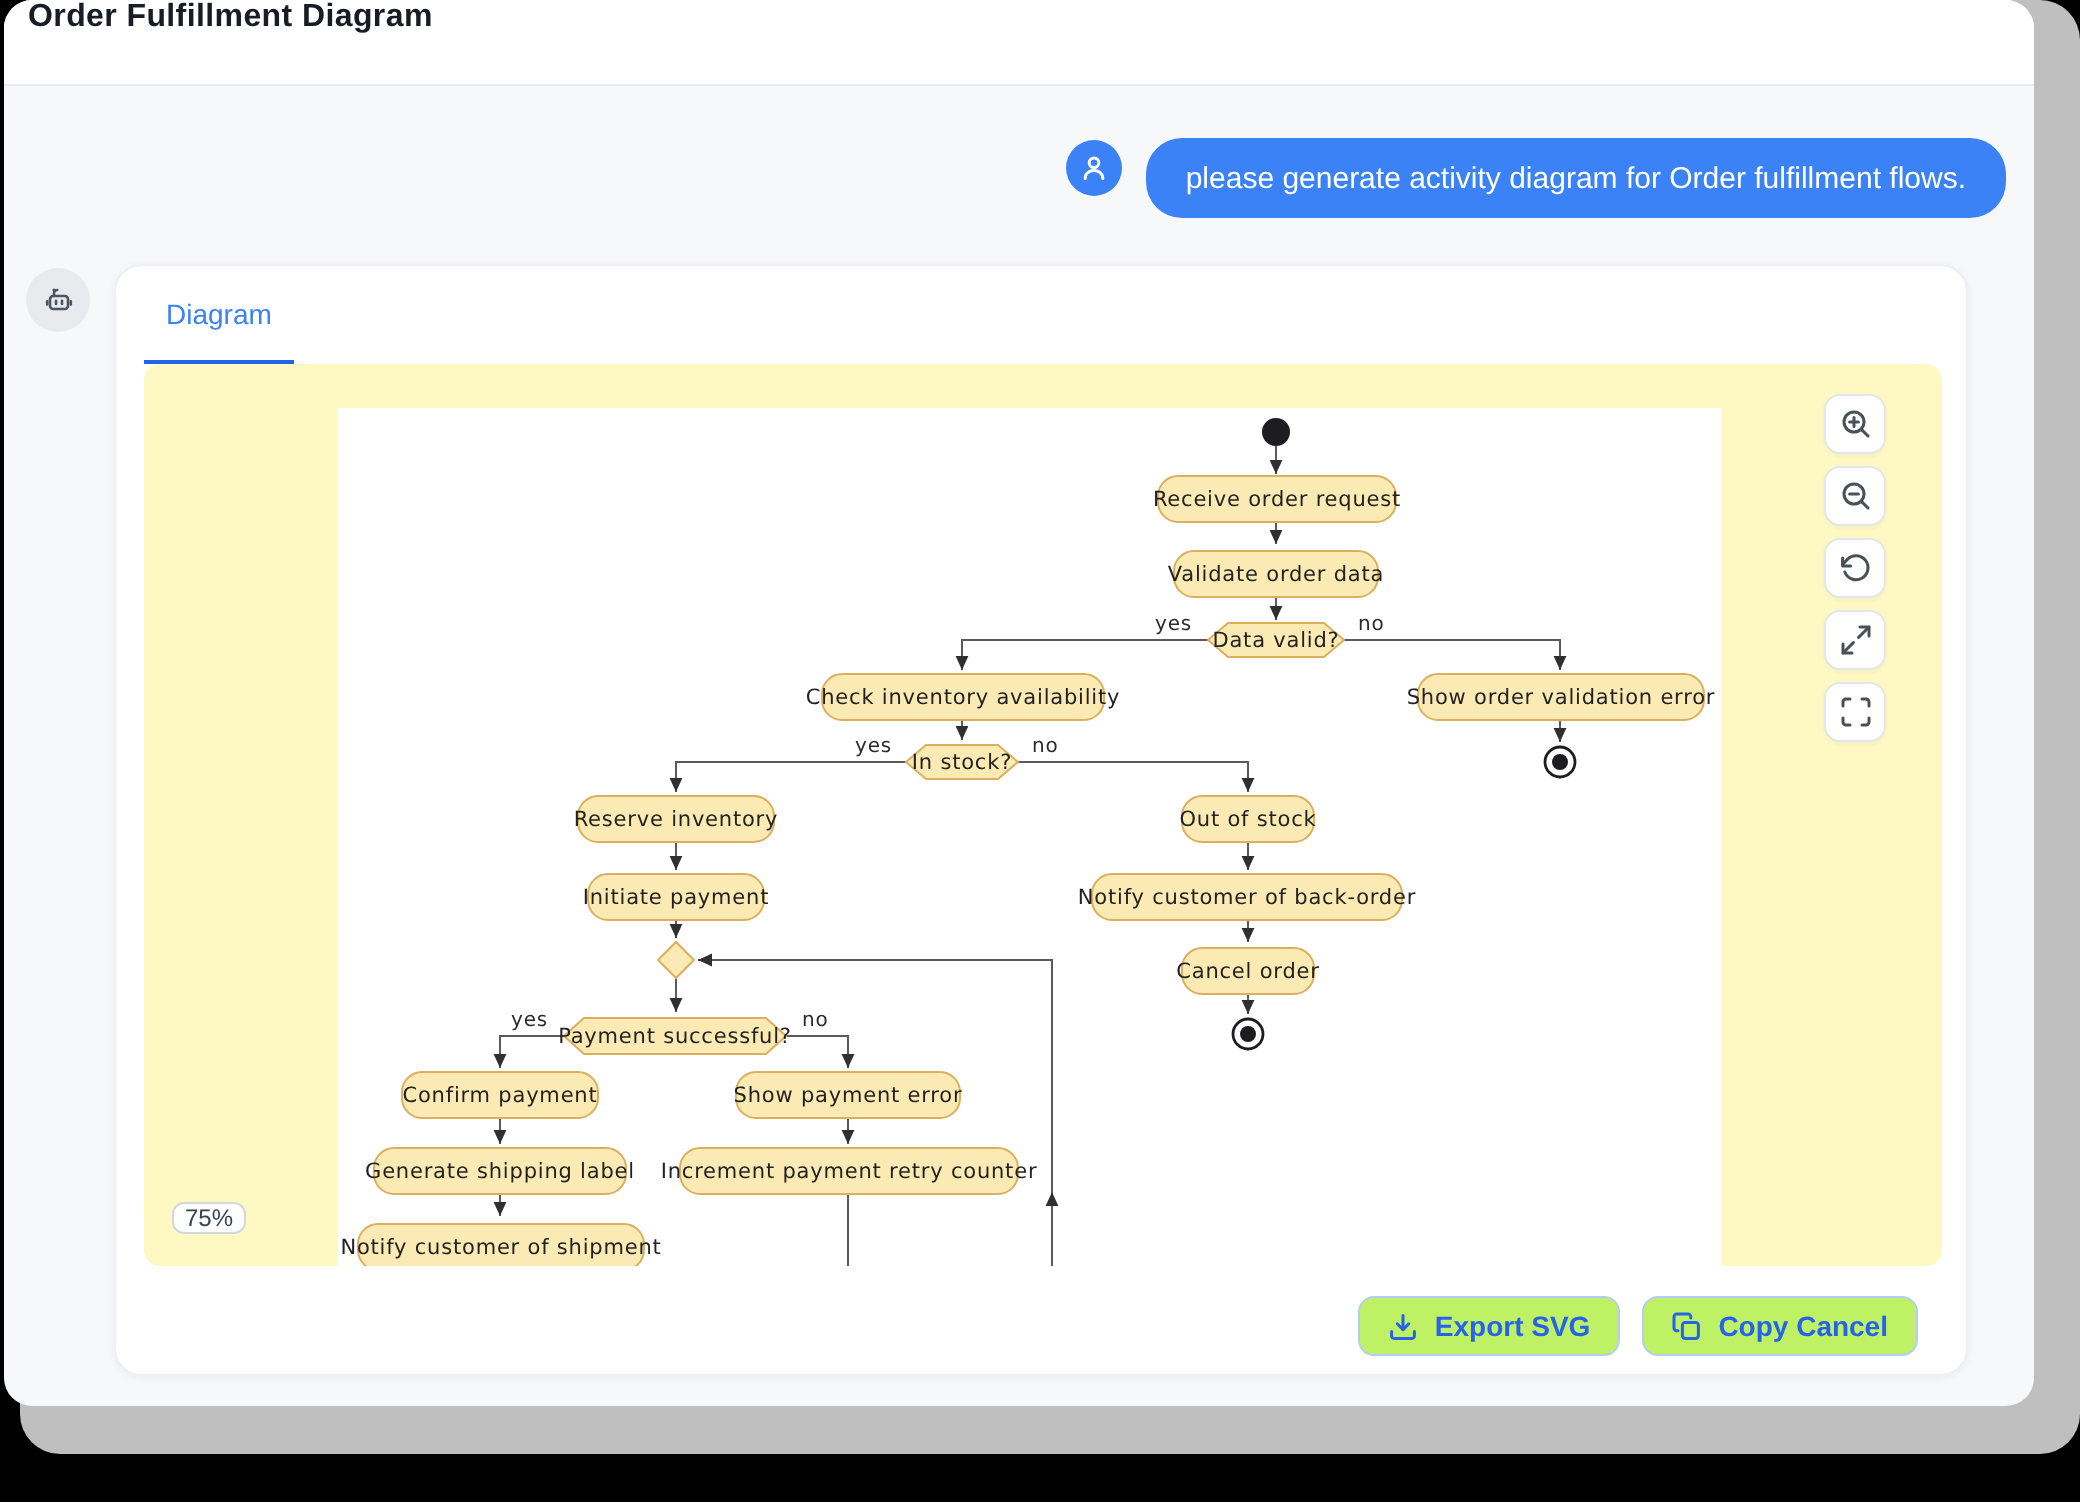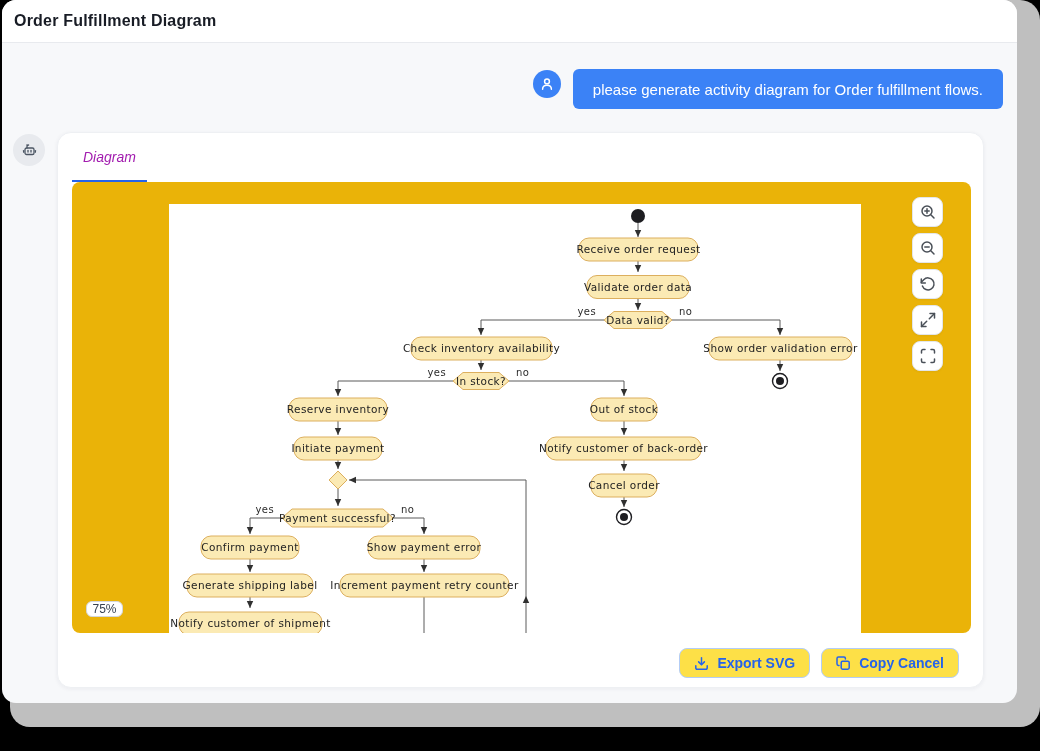--- a/index.html
+++ b/index.html
@@ -13,75 +13,75 @@
     position:absolute; left:10px; top:0; right:0; bottom:24px;
     background:#bfbfbf; border-radius:20px;
   }
   .window {
     position:absolute; left:2px; top:0; width:1015px; height:703px;
     background:#f7f8fa; border-radius:14px; overflow:hidden;
   }
   .app-header {
     position:absolute; left:0; top:0; right:0; height:43px;
     background:#fff; border-bottom:1px solid #e8eaee;
-    display:flex; align-items:center; padding-left:12px;
+    display:flex; align-items:flex-start; padding-left:12px;
   }
   .app-title { font-size:16px; font-weight:700; color:#181c25; letter-spacing:0.2px; }
 
   
   .chat-row { position:absolute; top:69px; right:14px; display:flex; align-items:flex-start; gap:12px; }
   .user-avatar {
     width:28px; height:28px; border-radius:50%; background:#3b82f6; flex:none;
     display:flex; align-items:center; justify-content:center; margin-top:1px;
   }
   .chat-bubble {
-    background:#3b82f6; color:#fff; height:40px; border-radius:6px;
+    background:#3b82f6; color:#fff; height:40px; border-radius:18px;
     display:flex; align-items:center; padding:0 20px; font-size:15px;
   }
   .bot-avatar {
     position:absolute; left:11px; top:134px; width:32px; height:32px; border-radius:50%;
     background:#e8eaee; display:flex; align-items:center; justify-content:center;
   }
 
   
   .card {
     position:absolute; left:55px; top:132px; width:927px; height:556px;
     background:#fff; border:1px solid #eef0f3; border-radius:14px;
     box-shadow:0 1px 4px rgba(30,40,60,0.06);
   }
   .tabs { position:absolute; left:14px; top:0; height:49px; display:flex; column-gap:6px; }
   .tab {
     padding:0 11px; display:flex; align-items:center; font-size:14px; font-weight:500;
     color:#4b5563; cursor:pointer; border-bottom:2px solid transparent;
   }
-  .tab.active { color:#a21caf; border-bottom-color:#2563eb;font-style:italic; }
+  .tab.active { color:#3b82f6; border-bottom-color:#2563eb; }
 
   .viewport {
     position:absolute; left:14px; top:49px; width:899px; height:451px;
-    background:#eab308; border-radius:8px; overflow:hidden;
+    background:#fef9c3; border-radius:8px; overflow:hidden;
   }
   .canvas {
     position:absolute; left:97px; top:22px; width:692px; height:429px; background:#fff;
   }
   .controls { position:absolute; top:15px; right:28px; display:flex; flex-direction:column; gap:6px; }
   .ctrl-btn {
     width:31px; height:30px; background:#fff; border:1px solid #e3e6ea; border-radius:8px;
     display:flex; align-items:center; justify-content:center; cursor:pointer;
     box-shadow:0 1px 2px rgba(30,40,60,0.05);
   }
   .zoom-badge {
     position:absolute; left:14px; bottom:16px; width:37px; height:16px;
     background:#fff; border:1px solid #d4d7dc; border-radius:6px;
     display:flex; align-items:center; justify-content:center;
     font-size:12px; color:#374151;
   }
   .card-footer { position:absolute; right:24px; top:515px; display:flex; gap:11px; }
   .action-btn {
     height:30px; display:flex; align-items:center; gap:8px; padding:0 14px;
-    background:#fde047; border:1px solid #b3cdf6; border-radius:8px;
+    background:#bef264; border:1px solid #b3cdf6; border-radius:8px;
     color:#2563eb; font-size:14px; font-weight:600; cursor:pointer;
   }
 </style>
 </head>
 <body>
 
 <div class="shadow-rect"></div>
 
 <div class="window">
 

